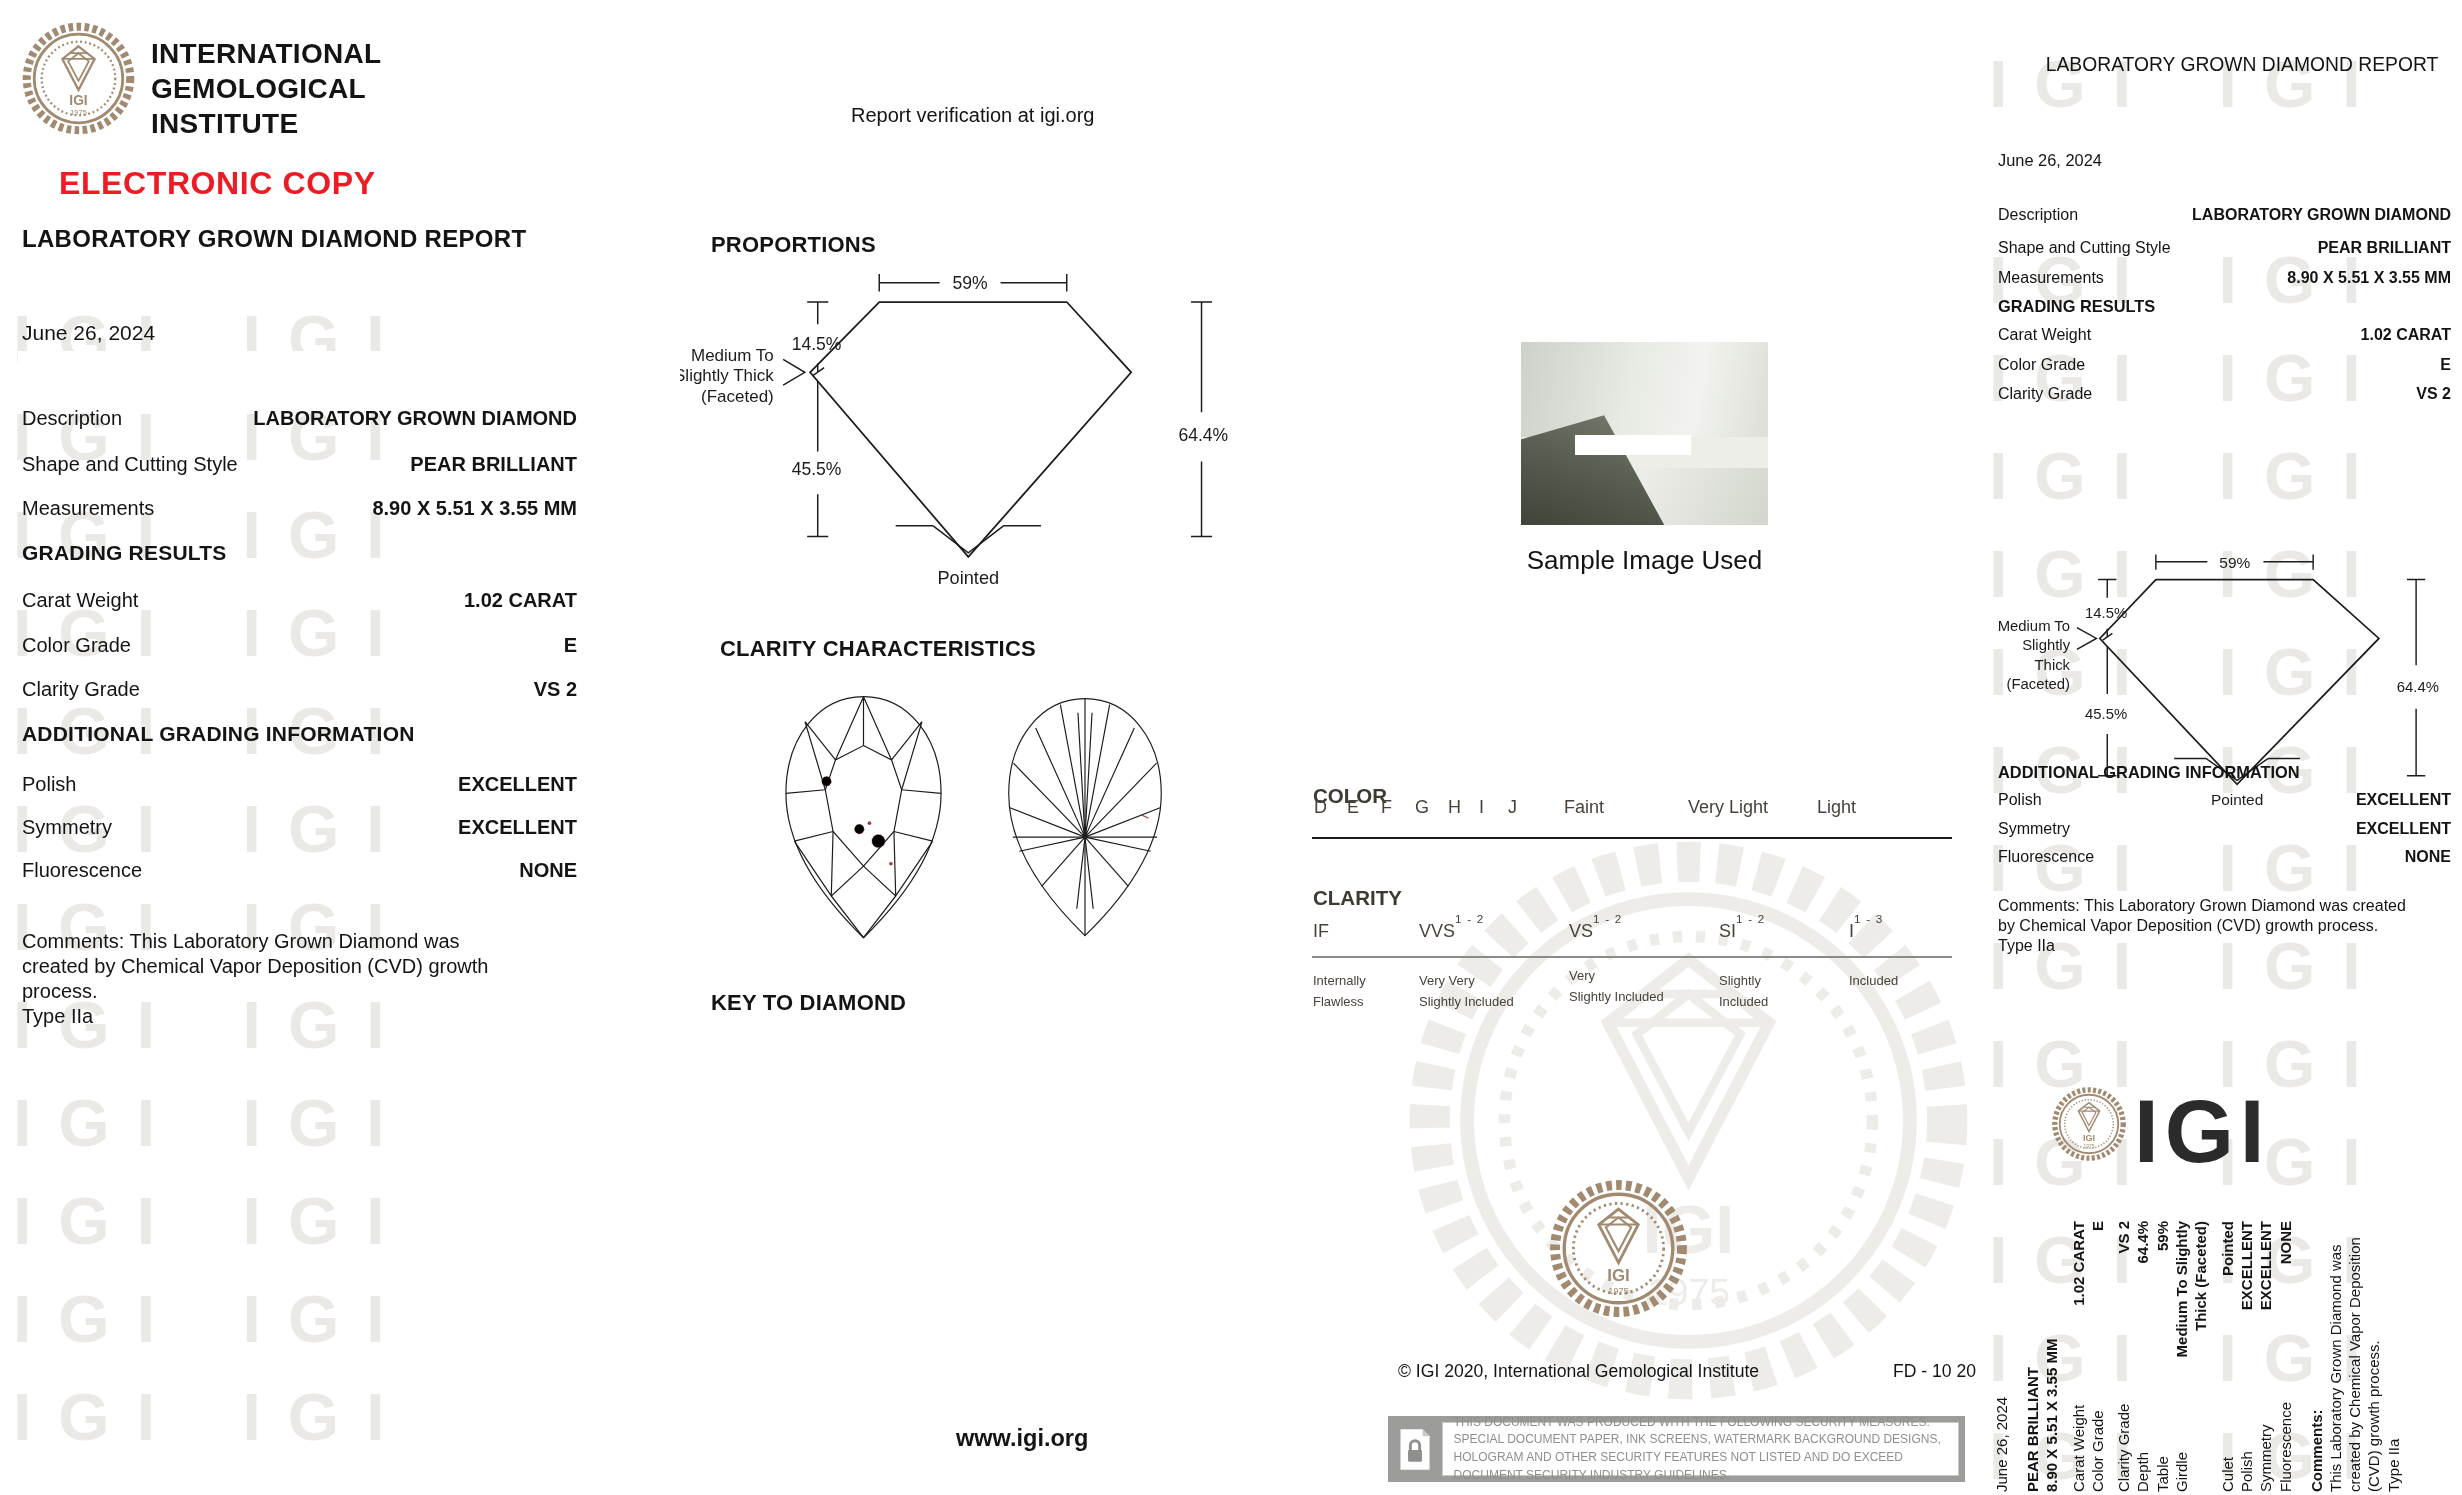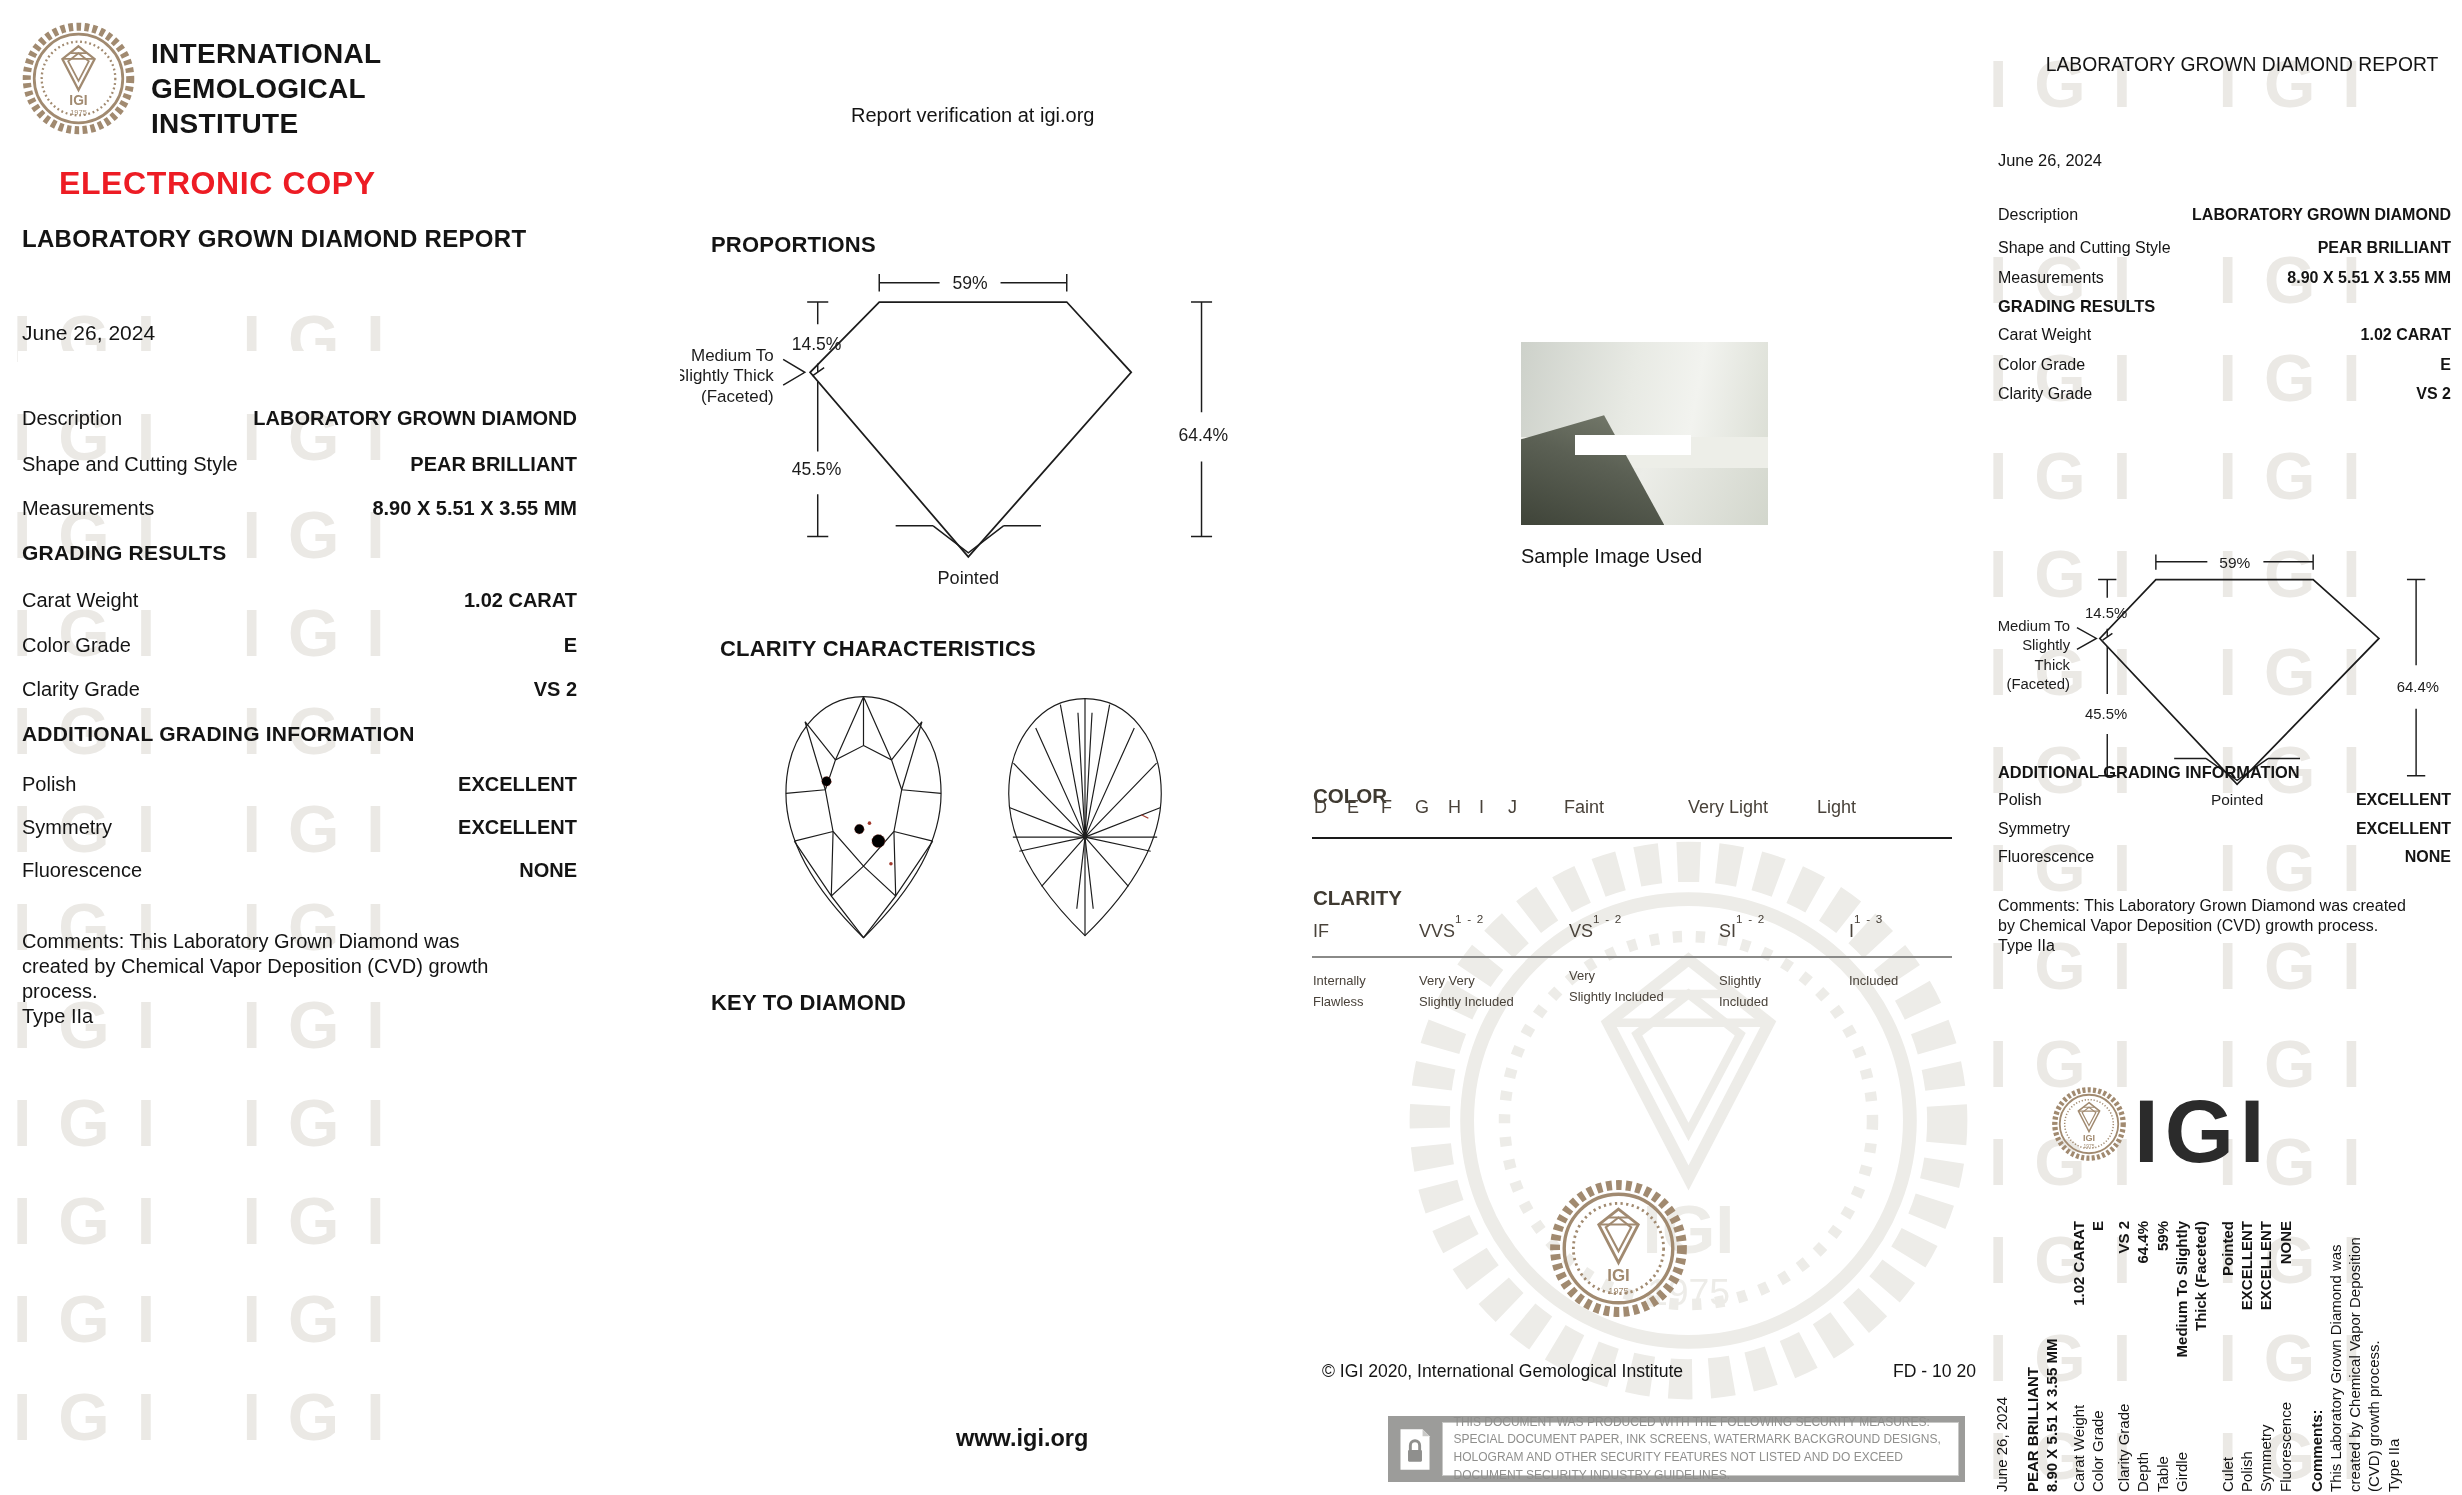--- a/index.html
+++ b/index.html
@@ -19,21 +19,21 @@
   .row .val{font-weight:700;text-align:right;}
   .sechead{position:absolute;left:22px;font-weight:700;font-size:21px;letter-spacing:0.2px;}
   .comments{position:absolute;left:22px;width:469px;font-size:20px;line-height:25px;}
   
   .org{position:absolute;left:151px;top:36px;font-weight:700;font-size:28px;line-height:35px;letter-spacing:0.3px;}
   .ecopy{position:absolute;left:59px;top:165px;font-weight:700;font-size:32px;color:#ed1c24;letter-spacing:0.6px;}
   
   .midhead{position:absolute;font-weight:700;font-size:22px;letter-spacing:0.2px;}
   .verify{position:absolute;left:851px;top:104px;font-size:20px;}
   .keyline{font-size:19.3px;line-height:27px;}
-  .caption{position:absolute;left:1521px;top:545px;width:247px;text-align:left;font-size:20px;}
+  .caption{position:absolute;left:1521px;top:545px;width:247px;text-align:center;font-size:26px;}
   .scale{color:#49423a;}
   .scale-title{position:absolute;font-weight:700;font-size:20.5px;color:#3f3a31;}
   .letter{position:absolute;font-size:18px;}
   .range{position:absolute;font-size:18px;}
   .grade{position:absolute;font-size:18px;}
   .grade sup{font-size:11.7px;position:relative;top:-7px;letter-spacing:1.2px;}
   .desc2{position:absolute;font-size:13px;line-height:20.5px;}
   .hline{position:absolute;height:1.8px;background:#1a1a1a;}
   .hline.gray{background:#8a8a88;}
   .copyright{position:absolute;font-size:17.6px;}
@@ -267,21 +267,21 @@
     </div>
   <div class="desc2 scale" style="left:1849px;top:971px;">
       <div>Included</div>
       <div></div>
     </div>
 
   <svg class="seal abs" style="left:1548px;top:1178px;" width="141" height="141" viewBox="0 0 240 240">
       <use href="#seal-sym"></use>
     </svg>
 
-  <div class="copyright" style="left:1322px;top:1361px;">© IGI 2020, International Gemological Institute</div>
+  <div class="copyright" style="left:1398px;top:1361px;">© IGI 2020, International Gemological Institute</div>
   <div class="copyright" style="left:1893px;top:1361px;">FD - 10 20</div>
 
   <div class="secbar">
     <div class="secicon">
       <svg width="34" height="43" viewBox="0 0 58 74">
         <path d="M4,2 L42,2 L54,14 L54,72 L4,72 Z" fill="#ffffff"></path>
         <path d="M42,2 L42,14 L54,14" fill="#c9c9c7"></path>
         <rect x="17" y="38" width="24" height="20" rx="2" fill="#8f8f8d"></rect>
         <path d="M21,38 L21,30 a8,8 0 0 1 16,0 L37,38" fill="none" stroke="#8f8f8d" stroke-width="5"></path>
       </svg>

